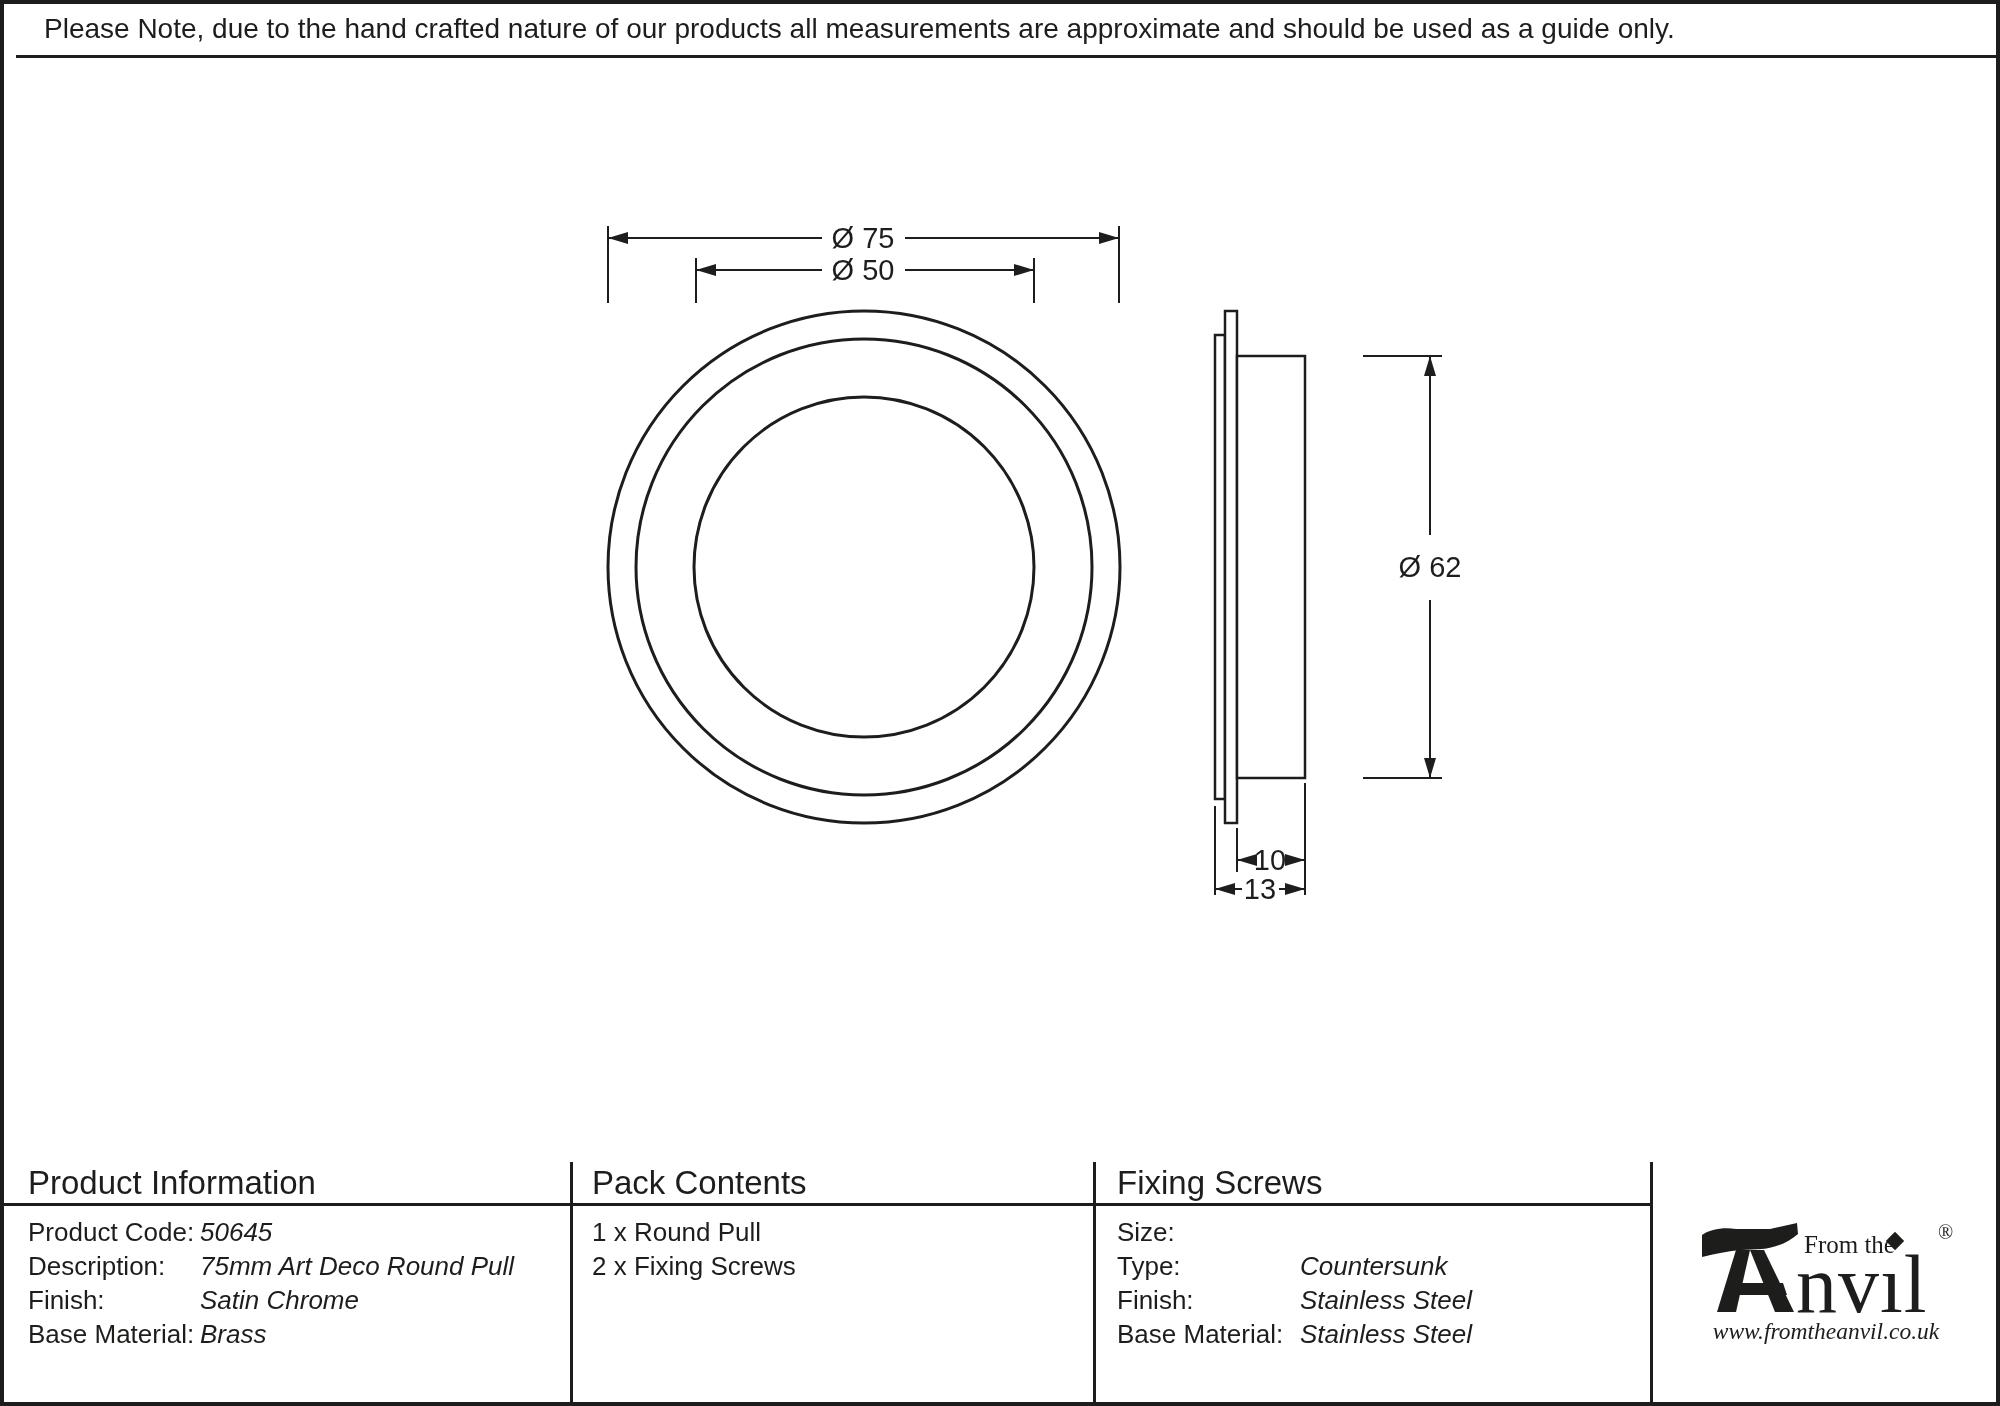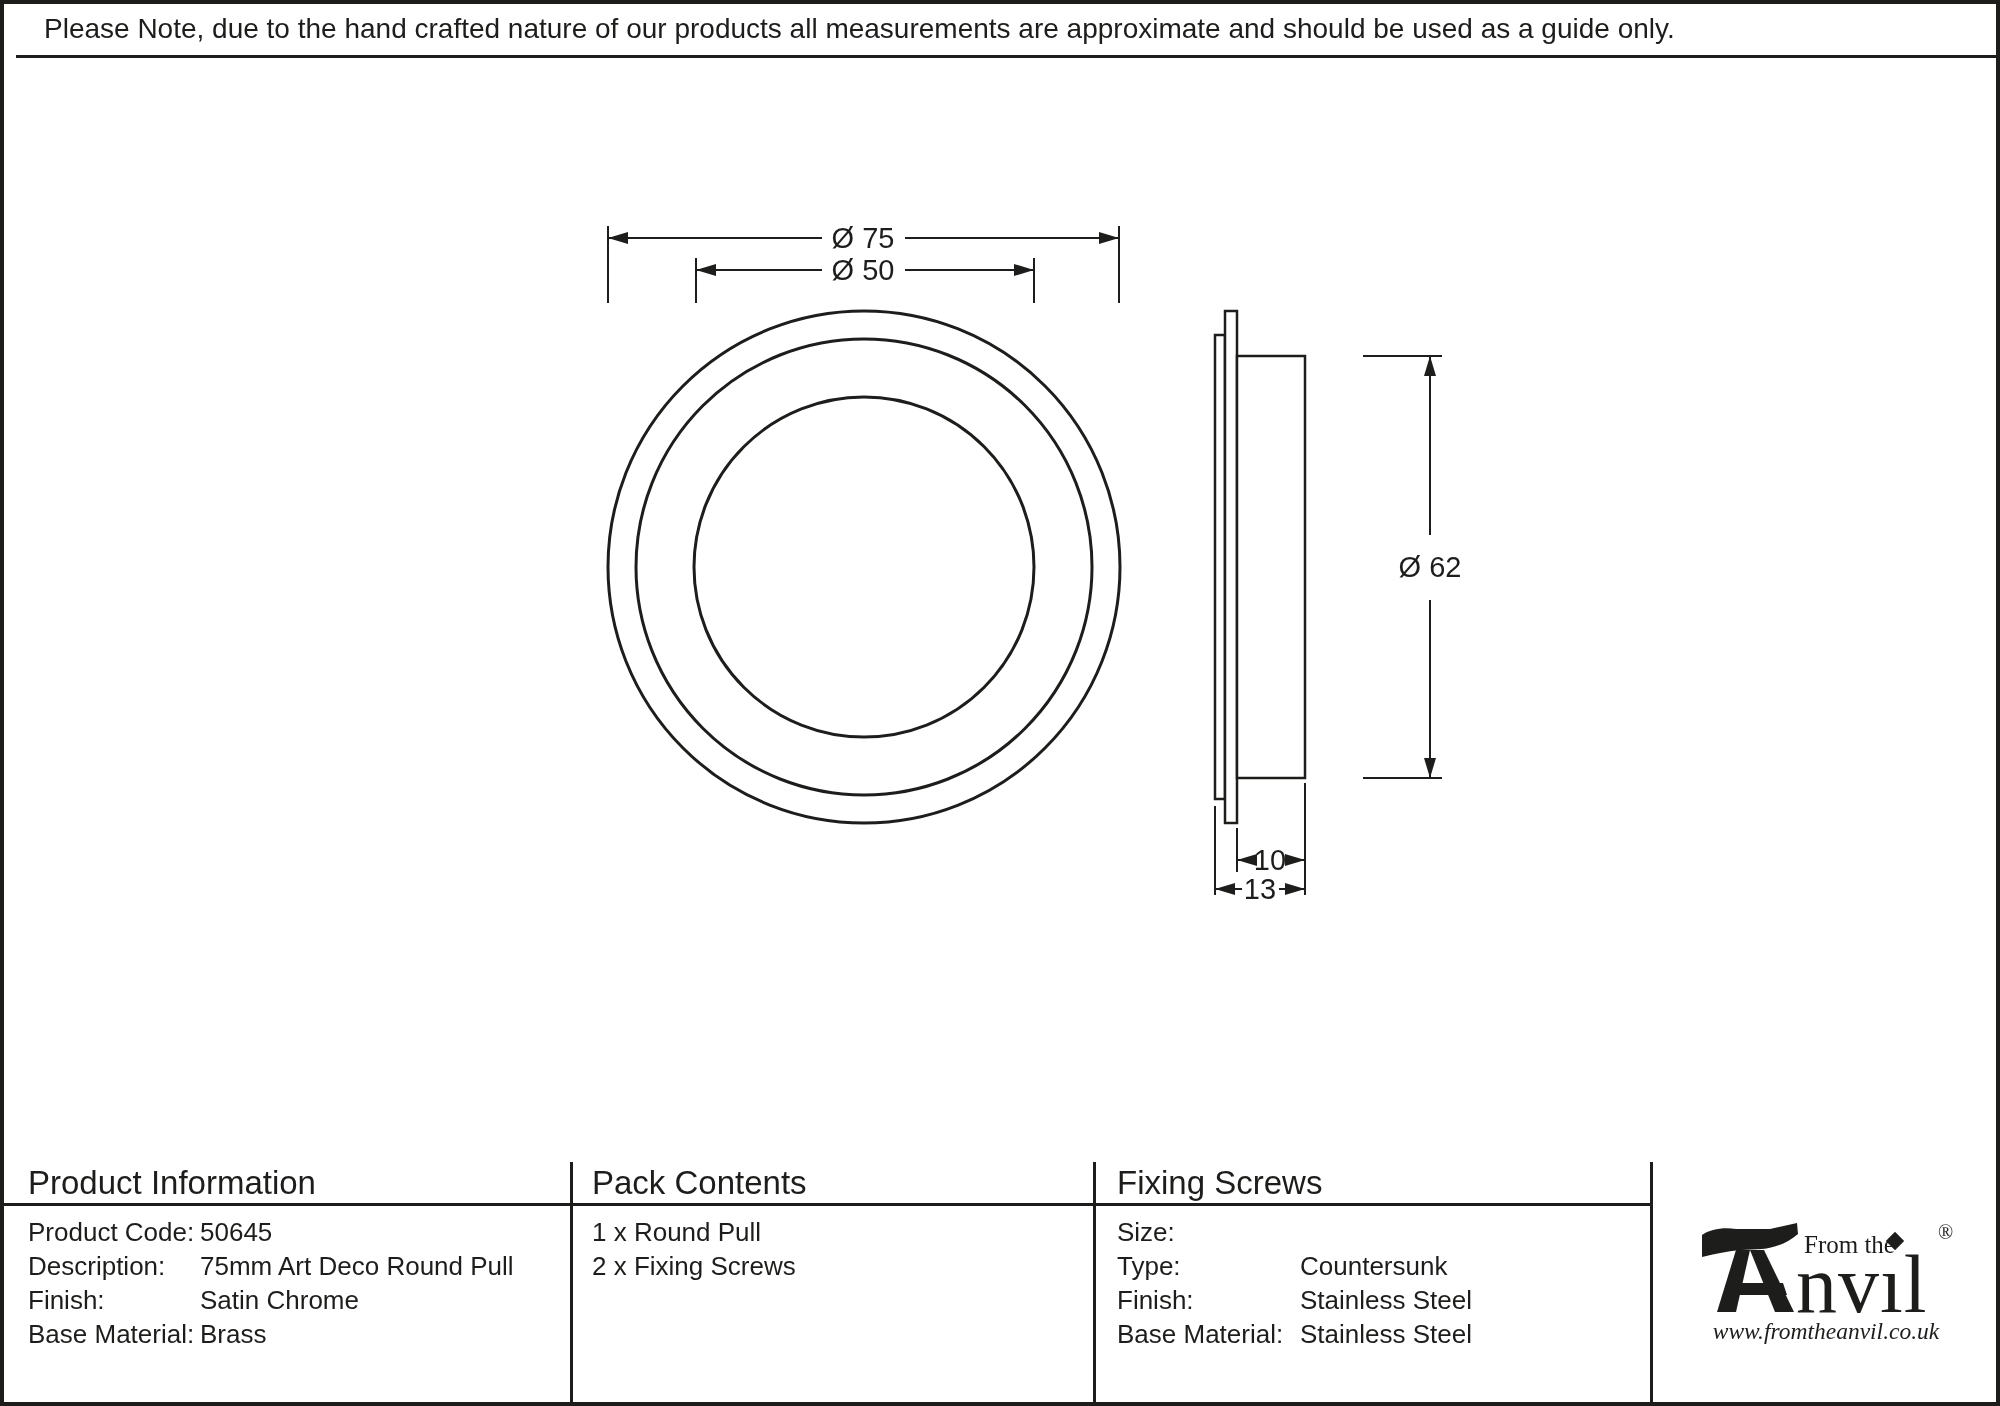--- a/index.html
+++ b/index.html
@@ -35,21 +35,21 @@
   .vline{position:absolute;width:3px;background:#1d1d1b;top:1162px;height:240px;}
   .hline-header{position:absolute;left:4px;top:1203px;width:1649px;height:3px;background:#1d1d1b;}
   .th{
     position:absolute;top:1162px;height:41px;
     display:flex;align-items:center;
     font-size:33px;
   }
   .cell-rows{position:absolute;top:1215px;}
   .cell-row{display:flex;height:34px;align-items:center;font-size:26px;}
   .cell-row .lbl{flex:0 0 auto;}
-  .cell-row .val{flex:0 0 auto;}
+  .cell-row .val{flex:0 0 auto;font-style:italic;}
   .pi-rows .lbl{width:172px;}
   .fs-rows .lbl{width:183px;}
   .pc-rows .cell-row{height:34px;}
   
   .logo-cell{
     position:absolute;left:1653px;top:1162px;width:343px;height:240px;
     display:flex;align-items:center;justify-content:center;
   }
   .logo-svg .serif{font-family:"Liberation Serif",serif;fill:#1d1d1b;}
 </style>

